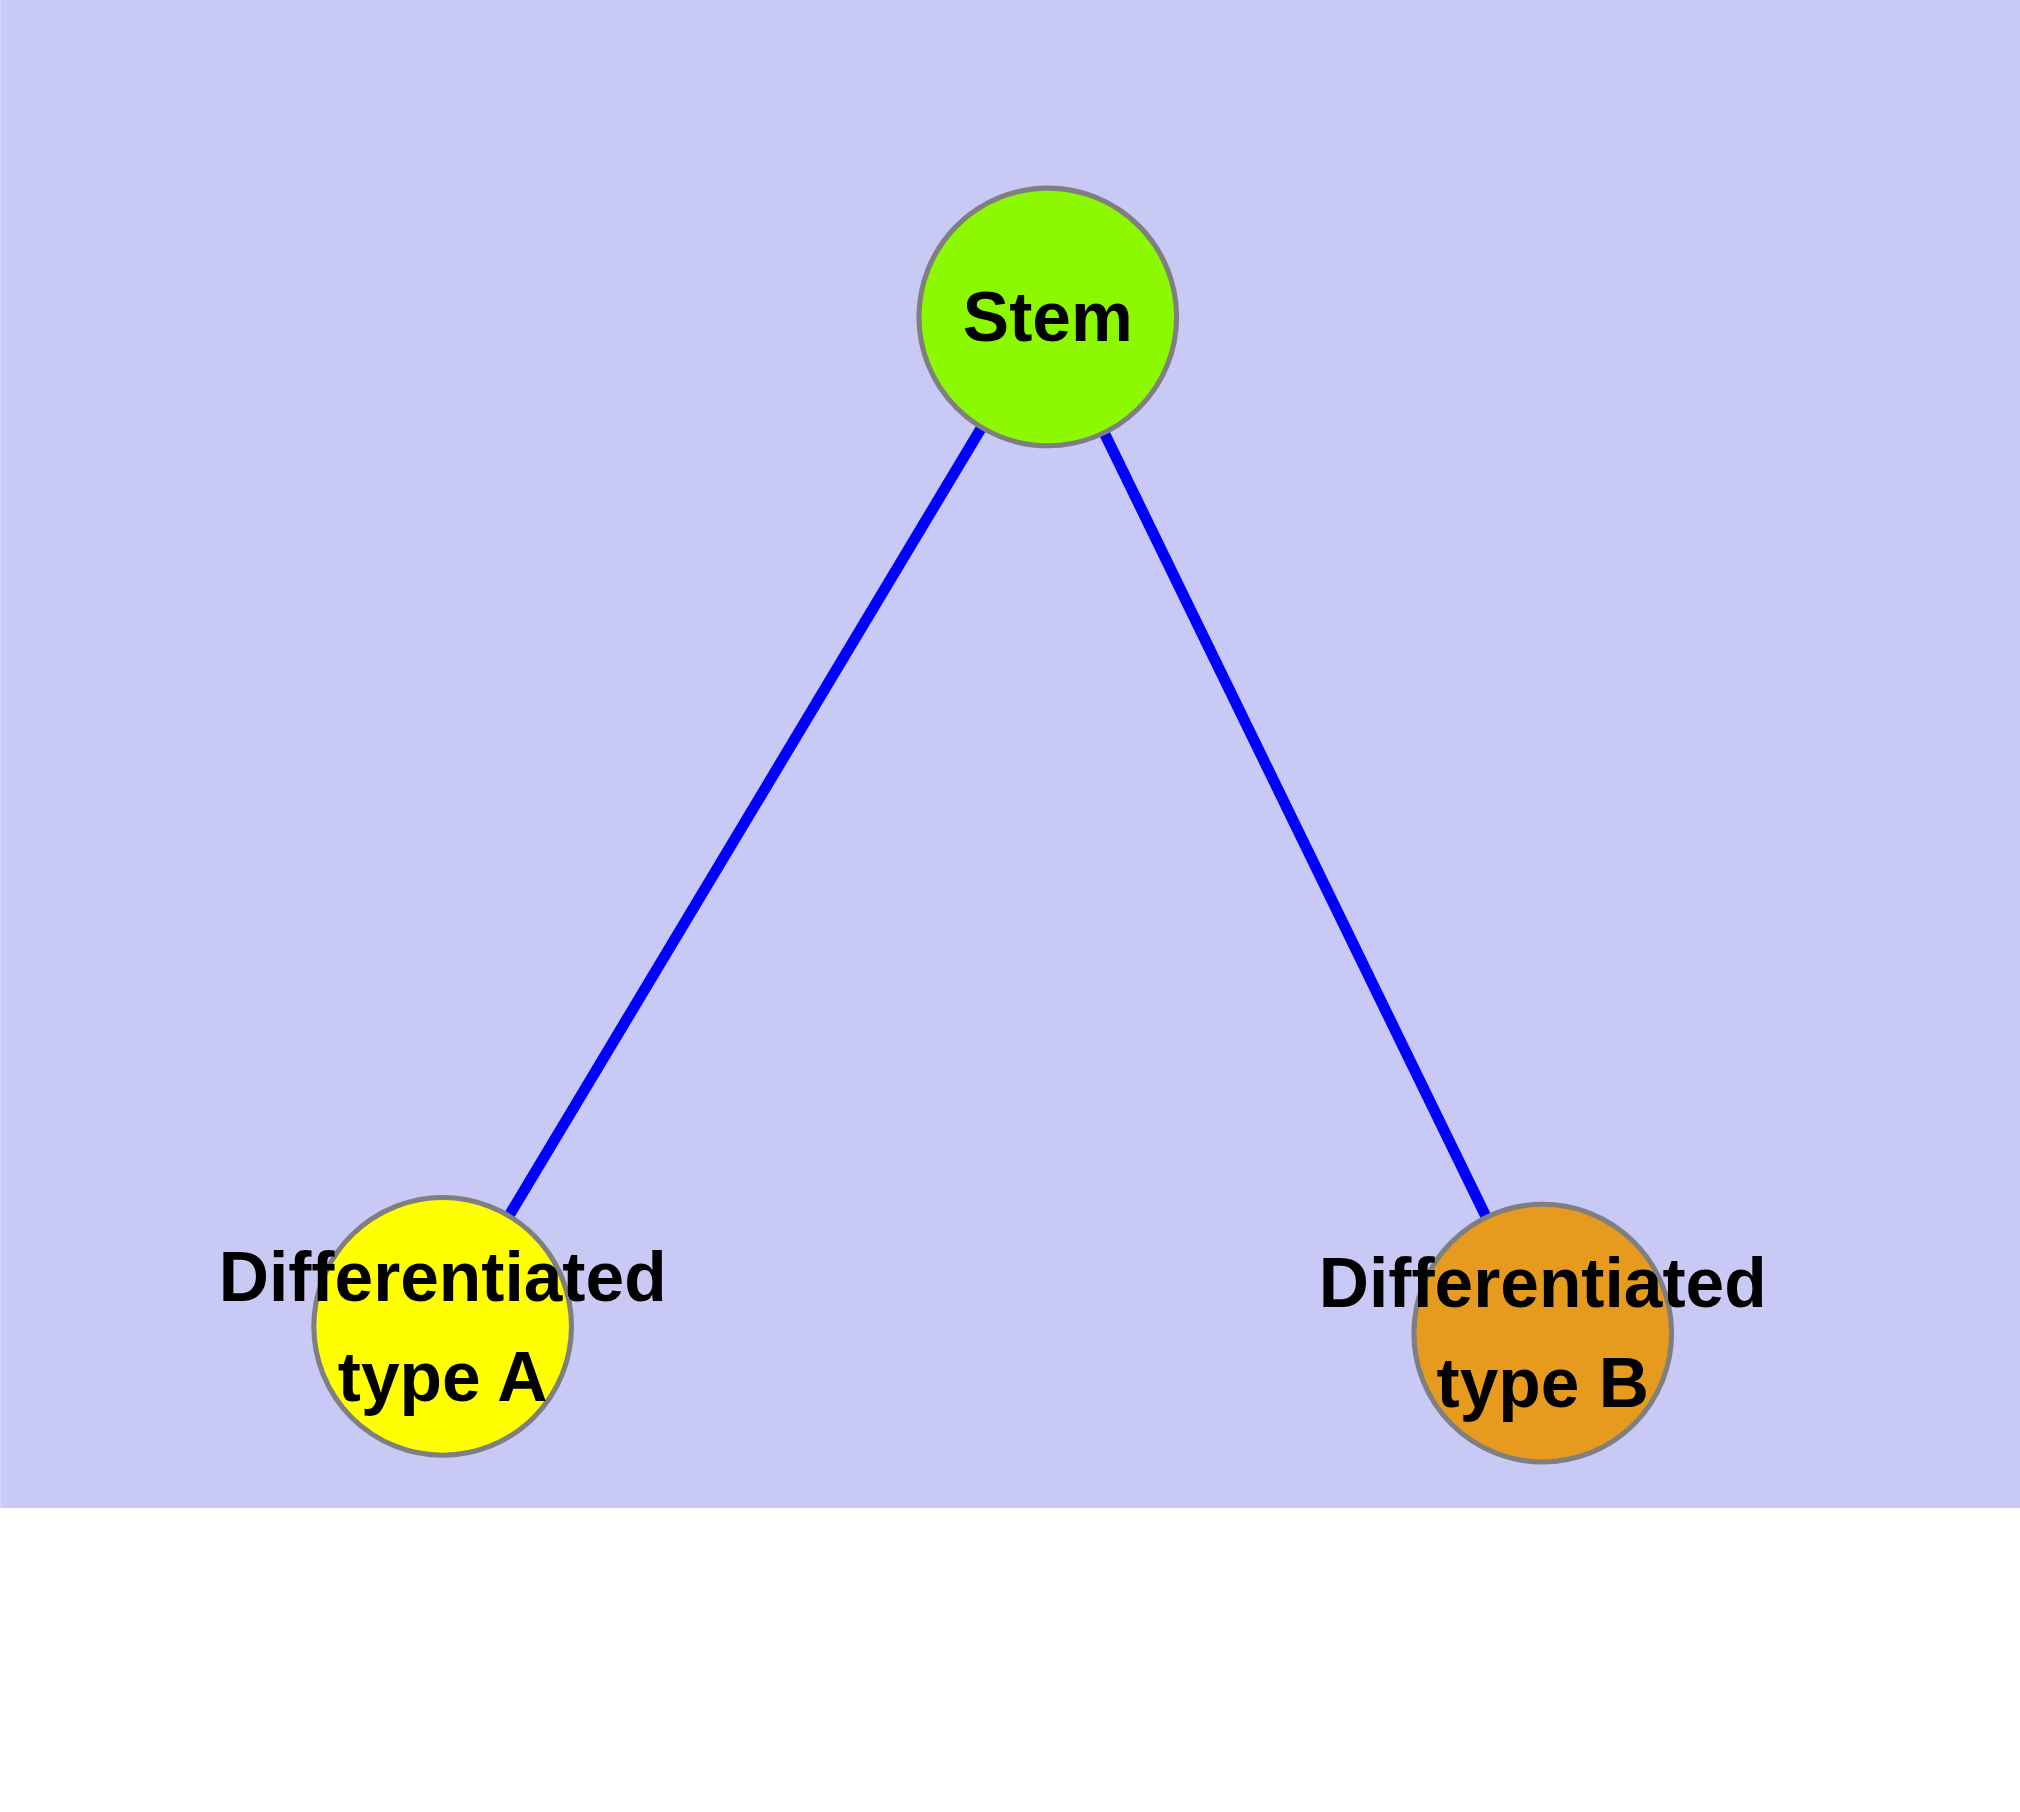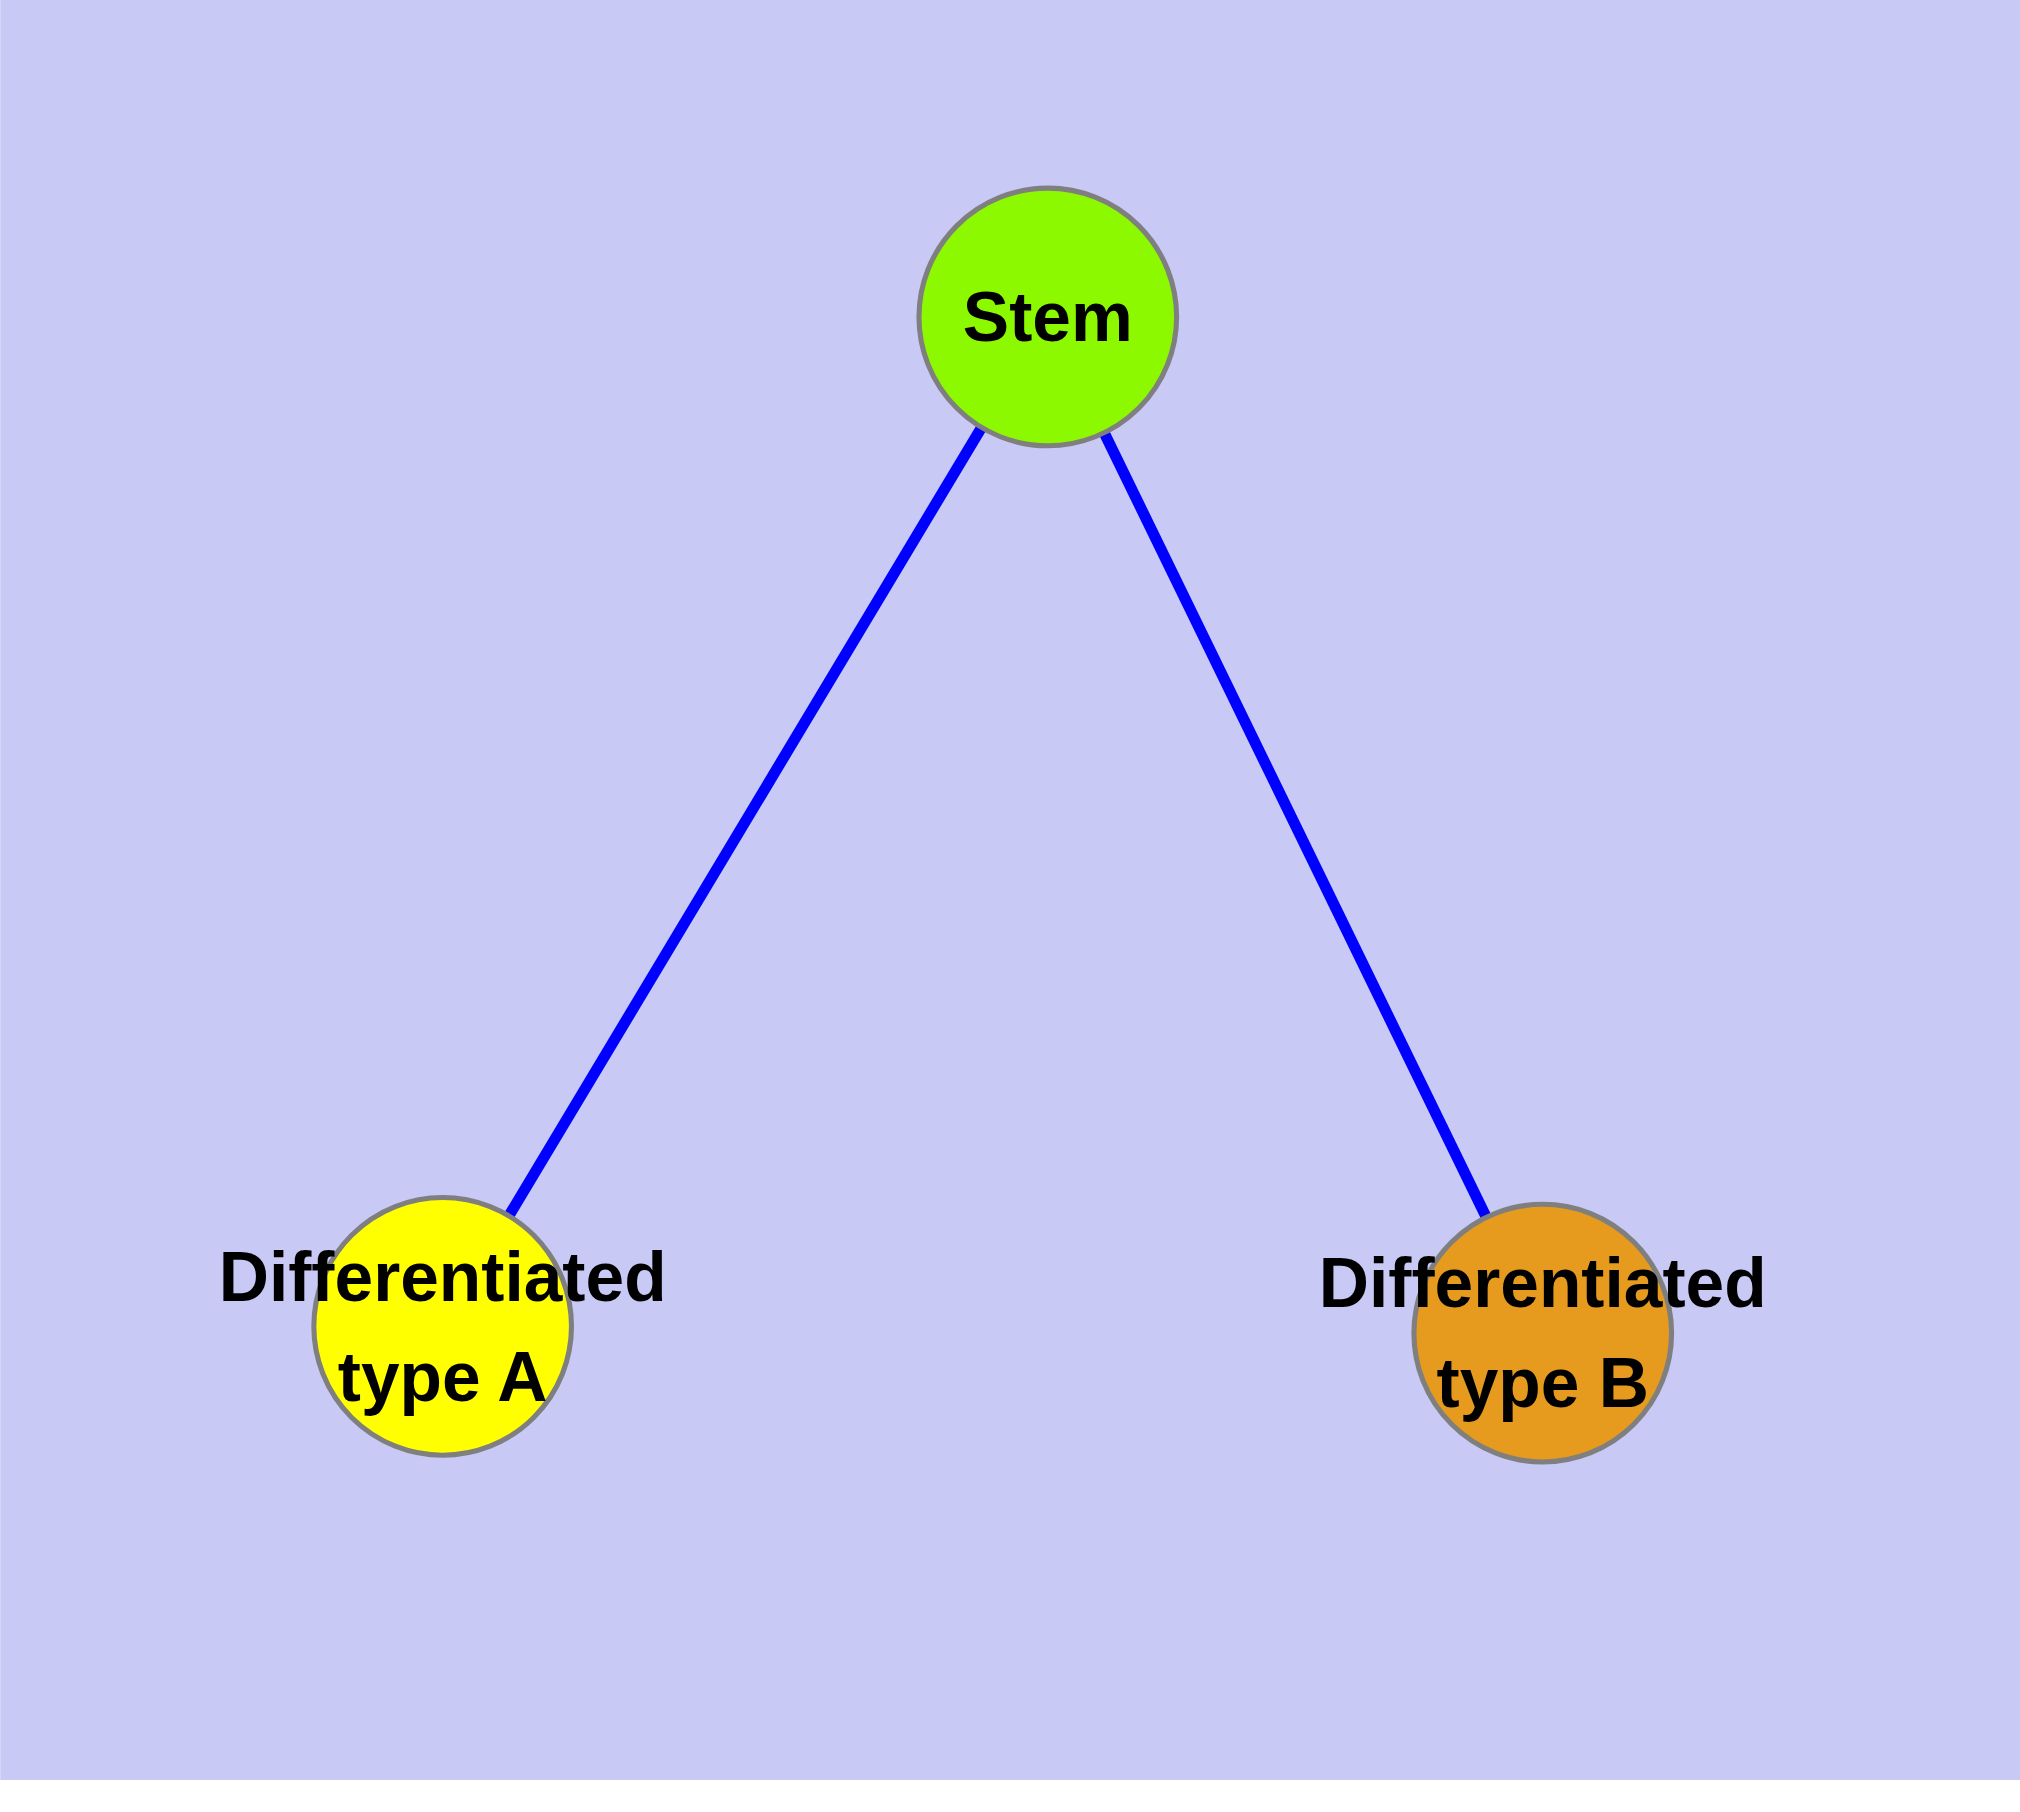--- a/index.html
+++ b/index.html
@@ -4,21 +4,21 @@
 <style>
   html, body {
     margin: 0;
     padding: 0;
     width: 2021px;
     height: 1812px;
     font-family: "Liberation Sans", sans-serif;
   }
   #diagram-root {
     width: 2021px;
-    height: 1780px;
+    height: 1508px;
     overflow: hidden;
     text-decoration: underline;
   }
   svg {
     display: block;
   }
   .node-label {
     font-family: "Liberation Sans", sans-serif;
     font-weight: bold;
   }

